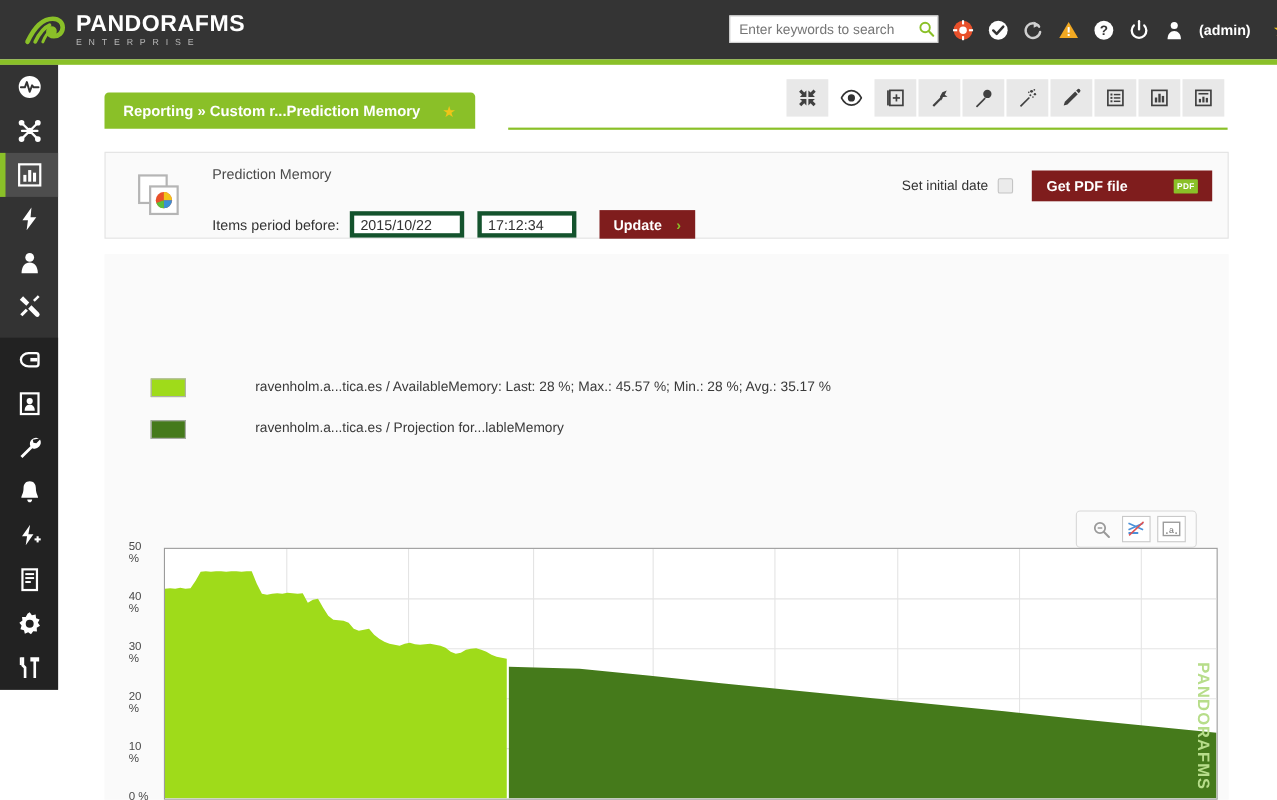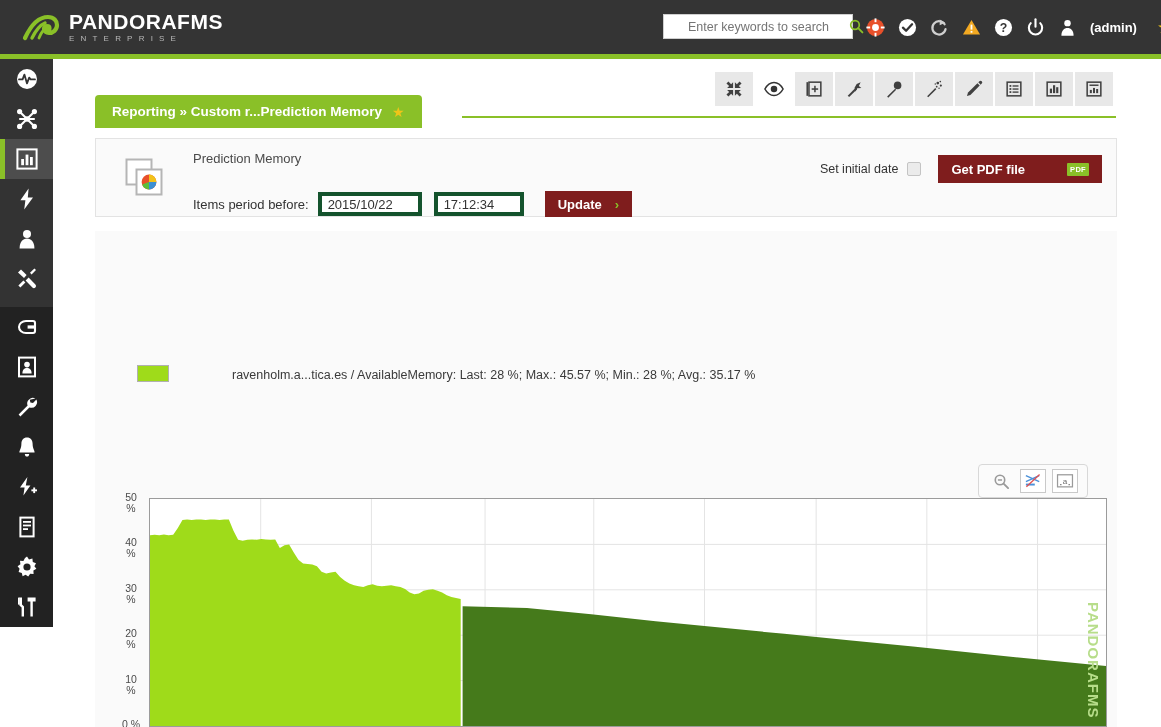--- a/index.html
+++ b/index.html
@@ -34,21 +34,21 @@
   }
   .search-box {
     position: absolute; left: 663px; top: 14px;
     width: 190px; height: 25px;
     background: #ffffff; border: 1px solid #cfcfcf;
     display: flex; align-items: center;
   }
   .search-input {
     border: none; outline: none; flex: 1;
     font-family: "Liberation Sans", sans-serif;
-    font-size: 12.5px; color: #9a9a9a; padding-left: 24px;
+    font-size: 12.5px; color: #9a9a9a; padding-left: 8px;
     background: transparent;
   }
   .search-icon { width: 22px; display: flex; align-items: center; justify-content: center; }
   .hdr-icons {
     position: absolute; left: 864px; top: 14px;
     display: flex; align-items: center; gap: 10px; height: 26px;
   }
   .hdr-icon { width: 22px; height: 22px; display: flex; align-items: center; justify-content: center; cursor: pointer; }
   .admin-label {
     font-size: 13px; font-weight: bold; color: #ffffff;
@@ -75,24 +75,24 @@
   .sb-sep { height: 8px; }
 
   
   .content {
     position: absolute; left: 53px; top: 59px;
     width: 1108px; height: 668px; background: #ffffff;
   }
 
   
   .crumb {
-    position: absolute; left: 42px; top: 36px;
+    position: absolute; left: 42px; top: 25px;
     height: 33px; background: #8ac028;
     border-radius: 4px 4px 0 0;
-    display: flex; align-items: center; gap: 10px;
+    display: flex; align-items: center; gap: 20px;
     padding: 16px 17px;
   }
   .crumb-text {
     font-size: 13.5px; font-weight: bold; color: #ffffff; white-space: nowrap;
   }
   .crumb-star { color: #f0c419; font-size: 14px; }
   .crumb-rule {
     position: absolute; left: 409px; top: 57px;
     width: 654px; height: 2px; background: #8ac028;
   }
@@ -169,21 +169,21 @@
     font-size: 14px; font-weight: bold; color: #ffffff;
   }
   .panel-dates {
     position: absolute; right: 18px; top: 32px;
     text-align: right; color: #ffffff;
     font-size: 13px; font-weight: bold; line-height: 18px;
   }
 
   
   .legend { position: absolute; left: 42px; top: 113px; }
-  .legend-row { display: flex; align-items: flex-end; height: 38px; }
+  .legend-row { display: flex; align-items: flex-start; height: 38px; }
   .legend-swatch {
     width: 32px; height: 17px; border: 1px solid #b0b0b0;
   }
   .legend-text {
     margin-left: 63px; font-size: 12.5px; color: #3a3a3a; white-space: nowrap;
   }
 
   
   .chart-ctrls {
     position: absolute; left: 883px; top: 233px;
@@ -197,21 +197,21 @@
     align-items: center; justify-content: center; cursor: pointer;
   }
   .cc-btn.boxed { border: 1px solid #c9c9c9; background: #ffffff; }
 
   
   .plot-wrap { position: absolute; left: 22px; top: 263px; width: 990px; height: 233px; }
   .y-axis {
     position: absolute; left: 0; top: 0; width: 28px; height: 233px;
   }
   .y-tick {
-    position: absolute; right: 0; text-align: center;
+    position: absolute; right: 0; text-align: left;
     font-size: 10.5px; color: #4a4a4a; line-height: 11px; width: 28px;
   }
   .plot {
     position: absolute; left: 32px; top: 4px;
     width: 958px; height: 229px;
     background: #ffffff; border: 1px solid #9b9b9b;
     overflow: hidden;
   }
   .x-axis { position: absolute; left: 32px; top: 238px; width: 958px; }
   .watermark {
@@ -538,20 +538,24 @@
       </button>
     </div>
   </div>
 
   <div class="panel">
 
     <div class="legend">
       <div class="legend-row">
         <span class="legend-swatch" id="sw0" style="background: rgb(159, 219, 26);"></span>
         <span class="legend-text">ravenholm.a...tica.es / AvailableMemory: Last: 28 %; Max.: 45.57 %; Min.: 28 %; Avg.: 35.17 %</span>
+      </div>
+      <div class="legend-row">
+        <span class="legend-swatch" id="sw1" style="background: rgb(69, 122, 27);"></span>
+        <span class="legend-text">ravenholm.a...tica.es / Projection for...lableMemory</span>
       </div>
     </div>
 
     <div class="chart-ctrls">
       <span class="cc-btn">
         <svg width="17" height="17" viewBox="0 0 18 18">
           <circle cx="7.4" cy="7.4" r="5" fill="none" stroke="#9a9a9a" stroke-width="1.7"></circle>
           <line x1="5.2" y1="7.4" x2="9.6" y2="7.4" stroke="#9a9a9a" stroke-width="1.6"></line>
           <line x1="11.2" y1="11.2" x2="16" y2="16" stroke="#9a9a9a" stroke-width="2" stroke-linecap="round"></line>
         </svg>

